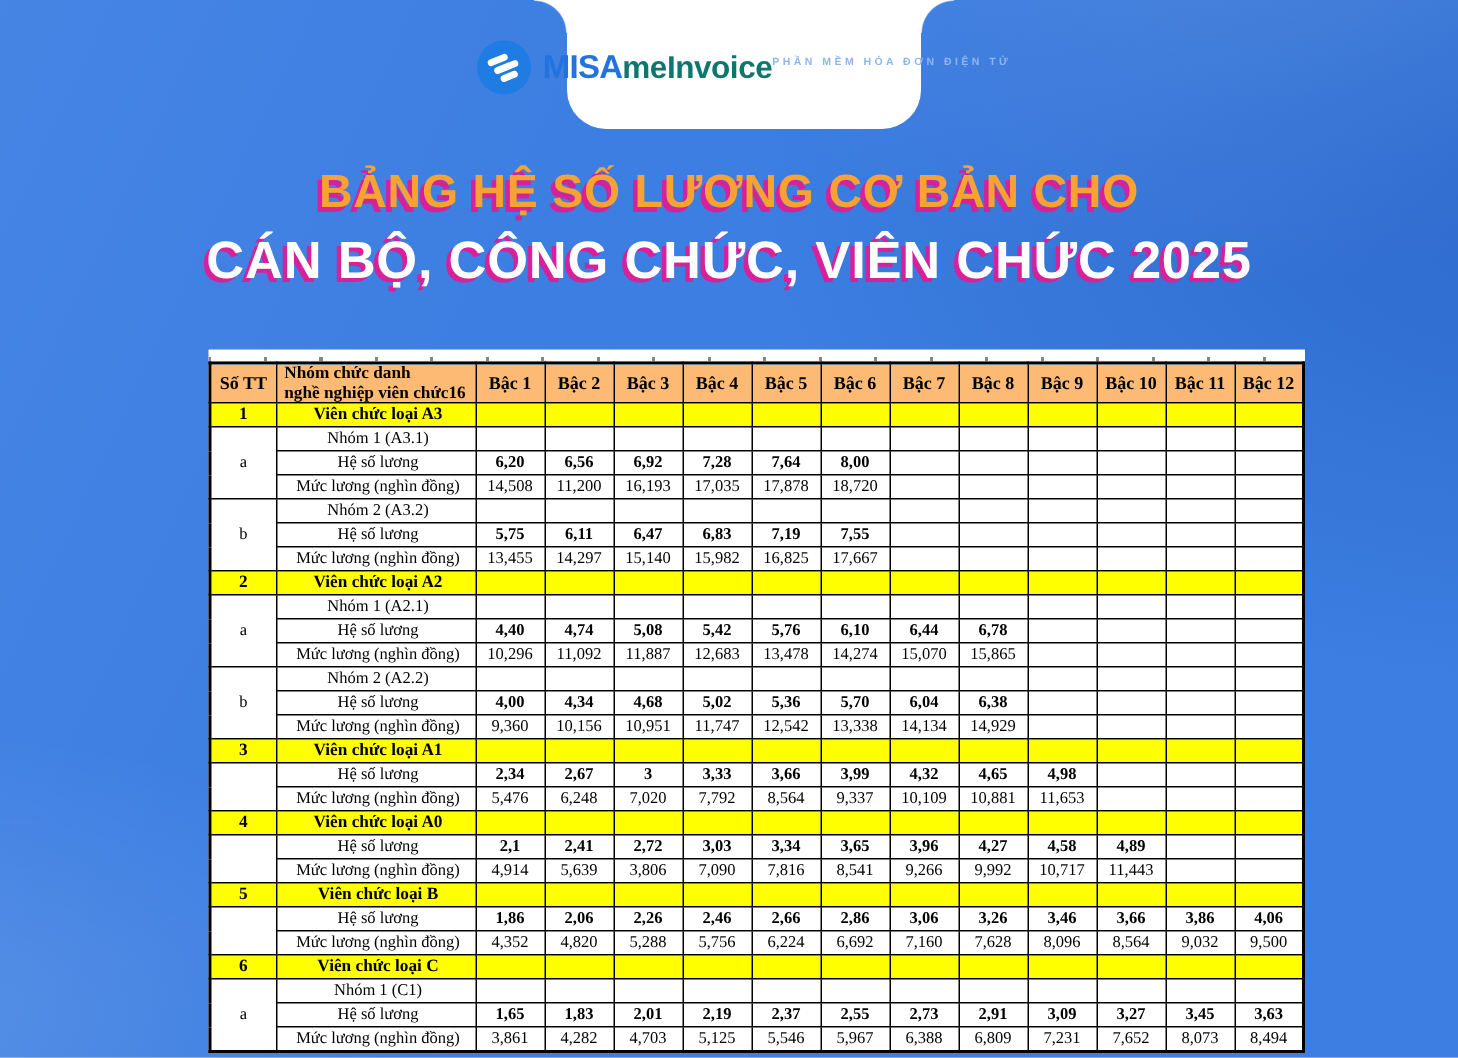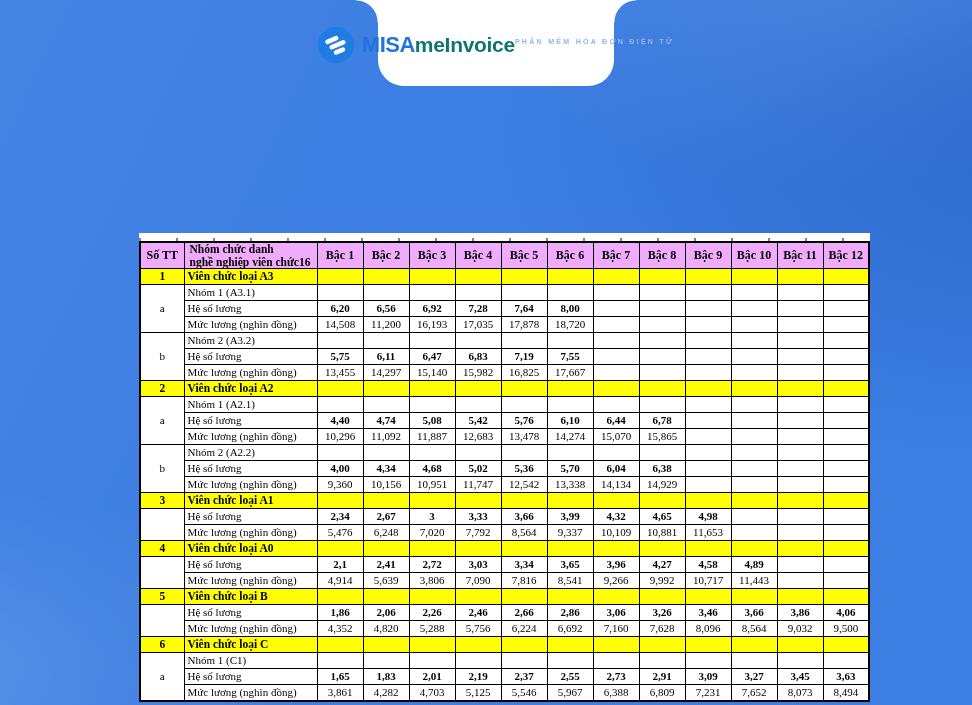--- a/index.html
+++ b/index.html
@@ -52,26 +52,26 @@
     content:""; position:absolute; left:0; bottom:0; width:100%; height:3px; opacity:.65;
     background:repeating-linear-gradient(90deg,#444 0 2px, transparent 2px 37px);
   }
 
   
   .table-wrap{ position:absolute; left:139px; top:241px; }
   table{ border-collapse:collapse; table-layout:fixed; width:731px; background:#ffffff;
          border:2px solid #000; font-family:"Liberation Serif", serif; }
   th, td{ border:1px solid #000; overflow:hidden; white-space:nowrap; }
   th{
-    background:#f0abfc; color:#000; font-weight:bold; font-size:12px;
+    background:#fdba74; color:#000; font-weight:bold; font-size:12px;
     height:17px; text-align:center; vertical-align:middle; white-space:pre-line; line-height:1.1;margin-top:44px;
   }
   th.name-hdr{ text-align:left; padding-left:5px; font-size:11.5px; }
   td{ height:16px; font-size:11px; vertical-align:middle; text-align:center; padding:0; line-height:1; }
-  td.name-cell{ text-align:left; padding-left:3px; }
+  td.name-cell{ text-align:center; padding-left:3px; }
   tr.section-row td{ background:#ffff00; }
   td.sec-num{ font-weight:bold; font-size:11.5px; }
   td.sec-title{ font-weight:bold; font-size:11.5px; }
   td.heso{ font-weight:bold; }
 </style>
 </head>
 <body>
 
 <div class="poster">
 
@@ -88,20 +88,24 @@
       <div class="brand-text">
         <div class="brand-line">
           <span class="brand-misa">MISA</span>
           <span class="brand-meinvoice">meInvoice</span>
         </div>
         <div class="brand-tagline">PHẦN MỀM HÓA ĐƠN ĐIỆN TỬ</div>
       </div>
     </div>
   </div>
 
+  <div class="title-block">
+    <div class="title-line1">BẢNG HỆ SỐ LƯƠNG CƠ BẢN CHO</div>
+    <div class="title-line2">CÁN BỘ, CÔNG CHỨC, VIÊN CHỨC 2025</div>
+  </div>
 
   <div class="sliver"></div>
 
   <div class="table-wrap">
     <table id="salary-table">
         <colgroup>
           <col style="width: 44px;">
           <col style="width: 133px;">
           <col style="width: 46px;">
           <col style="width: 46px;">

